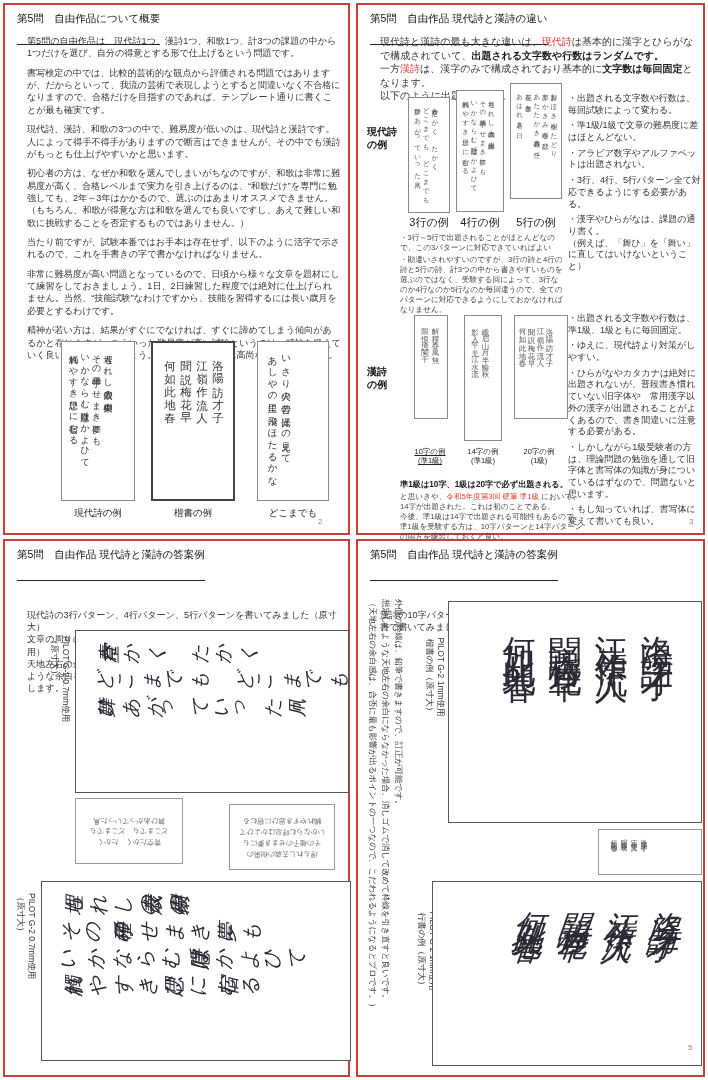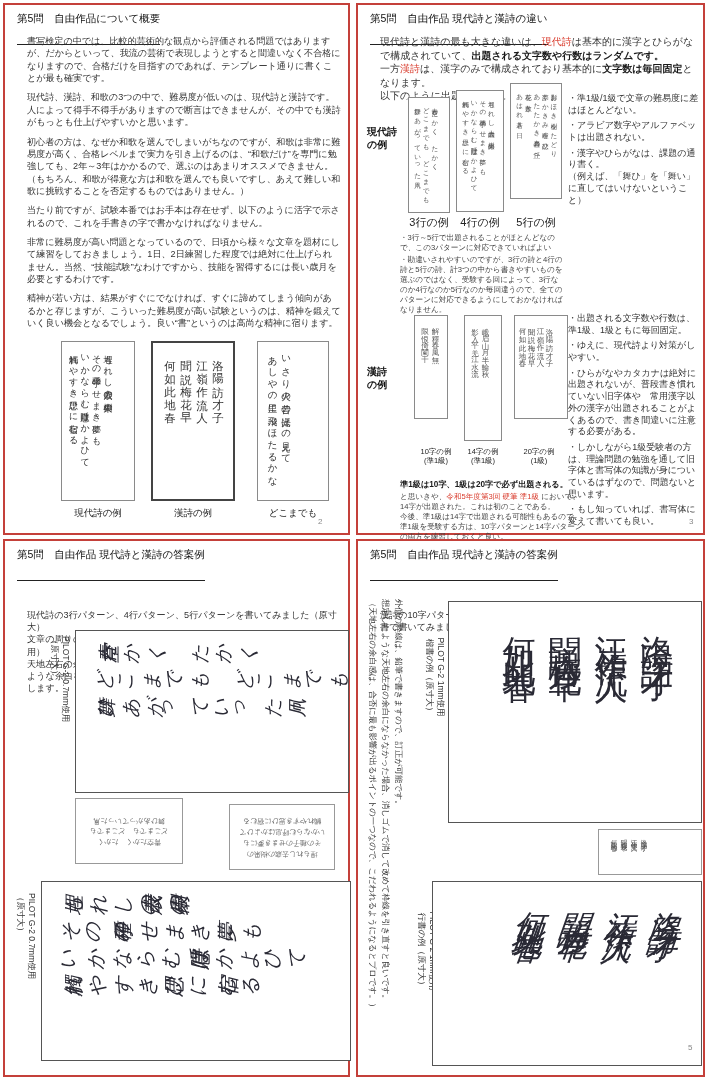--- a/index.html
+++ b/index.html
@@ -60,21 +60,21 @@
   #tr-modern-note{position:absolute;left:42px;top:228px;width:164px;font-size:7.6px;line-height:1.32;color:#444;}
   #tr-modern-note .li{margin-bottom:2px;}
   #tr-bullets1{position:absolute;left:210px;top:88px;width:133px;font-size:9px;line-height:1.3;}
   #tr-k10{left:56px;top:310px;width:34px;height:104px;padding:6px 3px;}
   #tr-k14{left:106px;top:310px;width:38px;height:126px;padding:6px 3px;}
   #tr-k20{left:156px;top:310px;width:54px;height:104px;padding:6px 2px;}
   #tr-k10 .vtext,#tr-k14 .vtext,#tr-k20 .vtext{font-size:7.5px;color:#555;font-family:"DejaVu Serif","Liberation Serif",serif;}
   #tr-k10 .vl,#tr-k14 .vl{margin:0 3px;letter-spacing:7px;}
   #tr-k20 .vl{margin:0 1.5px;letter-spacing:8px;}
   .tr-klab{top:442px;font-size:7.5px;}
-  #tr-lk10{left:55px;width:46px;}
+  #tr-lk10{left:49px;width:46px;text-decoration:underline;}
   #tr-lk14{left:102px;width:46px;}
   #tr-lk20{left:152px;width:58px;}
   #tr-kbold{position:absolute;left:42px;top:474px;width:268px;font-size:8.2px;font-weight:bold;color:#1a1a1a;}
   #tr-knote{position:absolute;left:42px;top:487px;width:186px;font-size:7.6px;line-height:1.32;color:#444;}
   #tr-bullets2{position:absolute;left:210px;top:308px;width:133px;font-size:9px;line-height:1.3;}
   #tr-page{left:331px;top:512px;}
   
   .intro{position:absolute;left:22px;top:32px;width:318px;font-size:9.1px;line-height:1.34;margin-top:36px;}
   .rot90{position:absolute;transform:rotate(90deg);transform-origin:left top;font-size:8.5px;color:#333;line-height:1.3;white-space:nowrap;}
   .hwbox{position:absolute;border:1.5px solid #555;background:#fff;box-sizing:border-box;}
@@ -107,20 +107,21 @@
   #br-gyosho{left:0;top:0;width:100%;height:100%;padding:6px 12px;box-sizing:border-box;font-size:30px;transform:skewX(-6deg);}
   #br-gyosho .vl{margin:0 15px;letter-spacing:6px;}
   #br-page{left:330px;top:502px;}
 </style>
 </head>
 <body>
 
 <div class="panel" id="panel-tl">
   <div class="ptitle">第5問　自由作品について概要</div>
   <div id="tl-paras">
+      <div class="para">第5問の自由作品は、現代詩1つ、漢詩1つ、和歌1つ、計3つの課題の中から1つだけを選び、自分の得意とする形で仕上げるという問題です。</div>
       <div class="para">書写検定の中では、比較的芸術的な観点から評価される問題ではありますが、だからといって、我流の芸術で表現しようとすると間違いなく不合格になりますので、合格だけを目指すのであれば、テンプレート通りに書くことが最も確実です。</div>
       <div class="para">現代詩、漢詩、和歌の3つの中で、難易度が低いのは、現代詩と漢詩です。人によって得手不得手がありますので断言はできませんが、その中でも漢詩がもっとも仕上げやすいかと思います。</div>
       <div class="para">初心者の方は、なぜか和歌を選んでしまいがちなのですが、和歌は非常に難易度が高く、合格レベルまで実力を引き上げるのは、“和歌だけ”を専門に勉強しても、2年～3年はかかるので、選ぶのはあまりオススメできません。（もちろん、和歌が得意な方は和歌を選んでも良いですし、あえて難しい和歌に挑戦することを否定するものではありません。）</div>
       <div class="para">当たり前ですが、試験本番ではお手本は存在せず、以下のように活字で示されるので、これを手書きの字で書かなければなりません。</div>
       <div class="para">非常に難易度が高い問題となっているので、日頃から様々な文章を題材にして練習をしておきましょう。1日、2日練習した程度では絶対に仕上げられません。当然、“技能試験”なわけですから、技能を習得するには長い歳月を必要とするわけです。</div>
       <div class="para">精神が若い方は、結果がすぐにでなければ、すぐに諦めてしまう傾向があるかと存じますが、こういった難易度が高い試験というのは、精神を鍛えていく良い機会となるでしょう。良い“書”というのは高尚な精神に宿ります。</div>
     </div>
 
   <div class="pbox" id="tl-box-modern">
     <div class="vtext">
@@ -138,21 +139,21 @@
         <div class="vl">何如此地春</div>
       </div>
   </div>
   <div class="pbox" id="tl-box-waka">
     <div class="vtext">
         <div class="vl">いさり火の昔の光ほの見えて</div>
         <div class="vl">あしやの里に飛ぶほたるかな</div>
       </div>
   </div>
   <div class="boxlabel tl-lab" id="tl-lab-modern">現代詩の例</div>
-  <div class="boxlabel tl-lab" id="tl-lab-kanshi">漢詩の例</div>
+  <div class="boxlabel tl-lab" id="tl-lab-kanshi">楷書の例</div>
   <div class="boxlabel tl-lab" id="tl-lab-waka">どこまでも</div>
   <div class="pagenum" id="tl-page">2</div>
 </div>
 
 <div class="panel" id="panel-tr">
   <div class="ptitle">第5問　自由作品 現代詩と漢詩の違い</div>
   <div id="tr-intro"><span>現代詩と漢詩の最も大きな違いは、</span><span class="red">現代詩</span><span>は基本的に漢字とひらがなで構成されていて、</span><span class="bold">出題される文字数や行数はランダムです。</span><span><br>一方</span><span class="red">漢詩</span><span>は、漢字のみで構成されており基本的に</span><span class="bold">文字数は毎回固定</span><span>となります。<br>以下のように出題されます。</span></div>
 
   <div class="sec-label" id="tr-modern-label">現代詩<br>の例</div>
   <div class="pbox" id="tr-b3">
@@ -180,22 +181,24 @@
       </div>
   </div>
   <div class="boxlabel tr-mlab" id="tr-l3">3行の例</div>
   <div class="boxlabel tr-mlab" id="tr-l4">4行の例</div>
   <div class="boxlabel tr-mlab" id="tr-l5">5行の例</div>
   <div id="tr-modern-note">
       <div class="li">・3行～5行で出題されることがほとんどなので、この3パターンに対応できていればよい</div>
       <div class="li">・勘違いされやすいのですが、3行の詩と4行の詩と5行の詩、計3つの中から書きやすいものを選ぶのではなく、受験する回によって、3行なのか4行なのか5行なのか毎回違うので、全てのパターンに対応できるようにしておかなければなりません。</div>
     </div>
   <div id="tr-bullets1">
+      <div class="li">・出題される文字数や行数は、毎回試験によって変わる。</div>
       <div class="li">・準1級/1級で文章の難易度に差はほとんどない。</div>
       <div class="li">・アラビア数字やアルファベットは出題されない。</div>
+      <div class="li">・3行、4行、5行パターン全て対応できるようにする必要がある。</div>
       <div class="li">・漢字やひらがなは、課題の通り書く。<br>（例えば、「舞ひ」を「舞い」に直してはいけないということ）</div>
     </div>
 
   <div class="sec-label" id="tr-kanshi-label">漢詩<br>の例</div>
   <div class="pbox" id="tr-k10">
     <div class="vtext">
         <div class="vl">解釋春風無</div>
         <div class="vl">限恨倚闌干</div>
       </div>
   </div>

